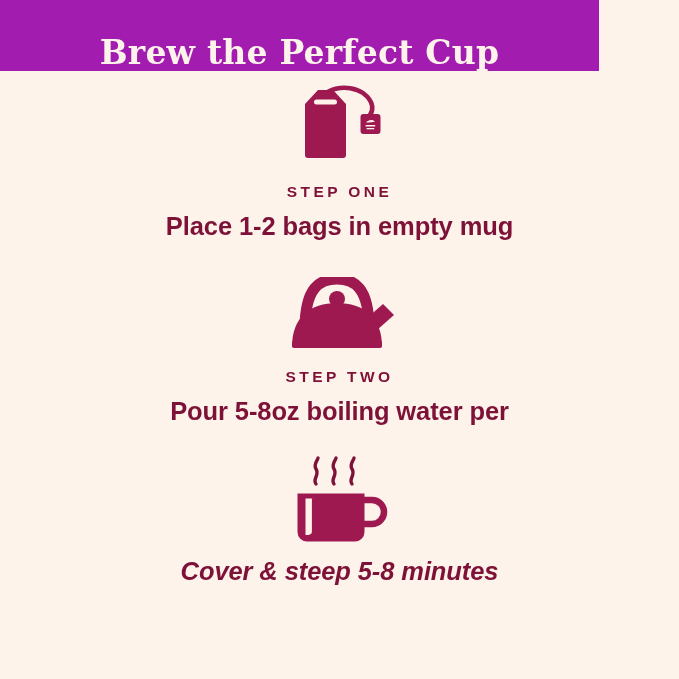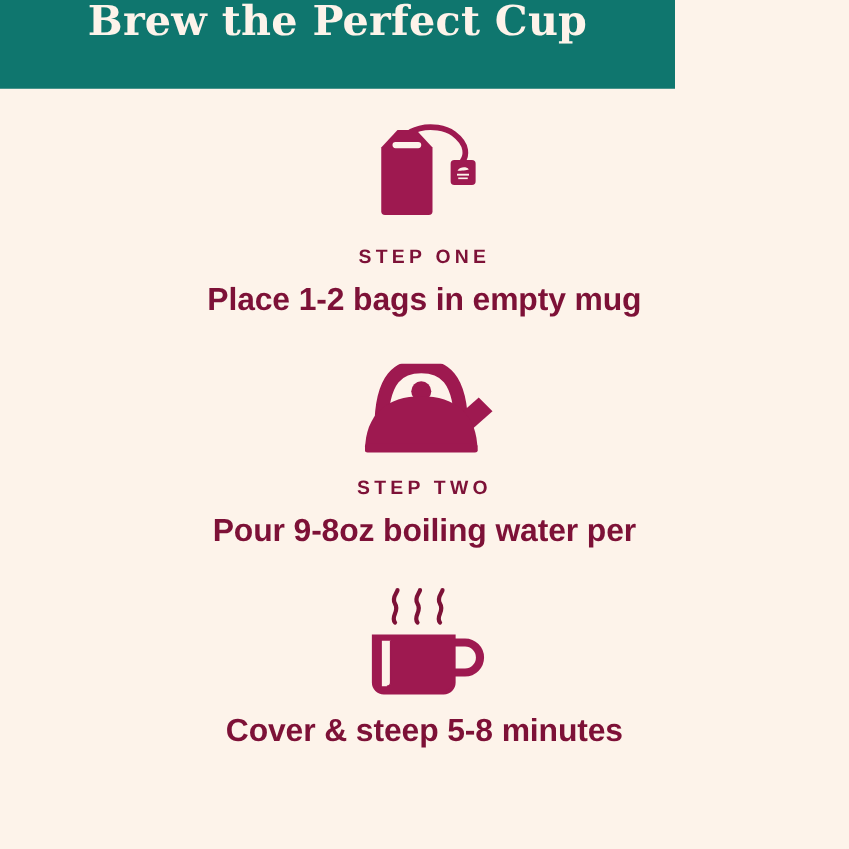--- a/index.html
+++ b/index.html
@@ -21,43 +21,43 @@
     height: 679px;
     background: #fdf3ea;
     box-sizing: border-box;
   }
 
   
   .header-band {
     position: absolute;
     top: 0;
     left: 0;
-    width: 540px;
+    width: 599px;
     height: 71px;
-    background: #0f766e;
+    background: #a21caf;
     display: flex;
-    align-items: flex-start;
+    align-items: flex-end;
     justify-content: center;
   }
   .header-title {
     font-family: "DejaVu Serif", "Liberation Serif", serif;
     font-weight: bold;
     font-size: 33px;
     line-height: 1;
     color: #fdf3ea;
     letter-spacing: 0.2px;
     white-space: nowrap;
     margin: 0;
     padding: 0 0 2px 0;
   }
 
   
   .steps {
     position: absolute;
-    top: 71px;
+    top: 57px;
     left: 0;
     width: 679px;
     height: 608px;
     display: flex;
     flex-direction: column;
   }
 
   .step {
     width: 679px;
     display: flex;
@@ -96,21 +96,21 @@
   .step-one   { margin-top: 24px; }
   .step-one   .step-label { margin-top: 20px; }
   .step-one   .step-desc  { margin-top: 9px; }
 
   .step-two   { margin-top: 33px; justify-content: space-between; }
   .step-two   .step-label { margin-top: 19px; }
   .step-two   .step-desc  { margin-top: 9px; }
 
   .step-three { margin-top: 25px; }
   .step-three .step-label { margin-top: 18px; }
-  .step-three .step-desc  { margin-top: 9px; }
+  .step-three .step-desc  { margin-top: 9px; font-style: italic; }
 </style>
 </head>
 <body>
 
 <div id="infographic">
 
   <div class="header-band">
     <h1 class="header-title">Brew the Perfect Cup</h1>
   </div>
 
@@ -147,21 +147,21 @@
 
           <path d="M84 42 L101 27 L112 38 L95 53 Z" fill="#9e1950"></path>
 
           <path d="M10 70 C 10 40, 28 26, 55 26 C 82 26, 100 40, 100 70 Z" fill="#9e1950"></path>
 
           <rect x="10" y="64" width="90" height="7" rx="2" fill="#9e1950"></rect>
         </svg>
       </div>
       <div class="step-label">STEP TWO</div>
       <div class="step-desc">
-        <div>Pour 9-8oz boiling water per</div>
+        <div>Pour 5-8oz boiling water per</div>
       </div>
     </div>
 
     <div class="step step-three">
       <div class="step-icon">
         <svg width="104" height="92" viewBox="0 0 104 92" xmlns="http://www.w3.org/2000/svg">
 
           <path d="M28 30 C 24 25, 32 21, 28 15 C 25 10, 30 6, 30 4" fill="none" stroke="#7d1137" stroke-width="3.4" stroke-linecap="round"></path>
           <path d="M46 30 C 42 25, 50 21, 46 15 C 43 10, 48 6, 48 4" fill="none" stroke="#7d1137" stroke-width="3.4" stroke-linecap="round"></path>
           <path d="M64 30 C 60 25, 68 21, 64 15 C 61 10, 66 6, 66 4" fill="none" stroke="#7d1137" stroke-width="3.4" stroke-linecap="round"></path>

